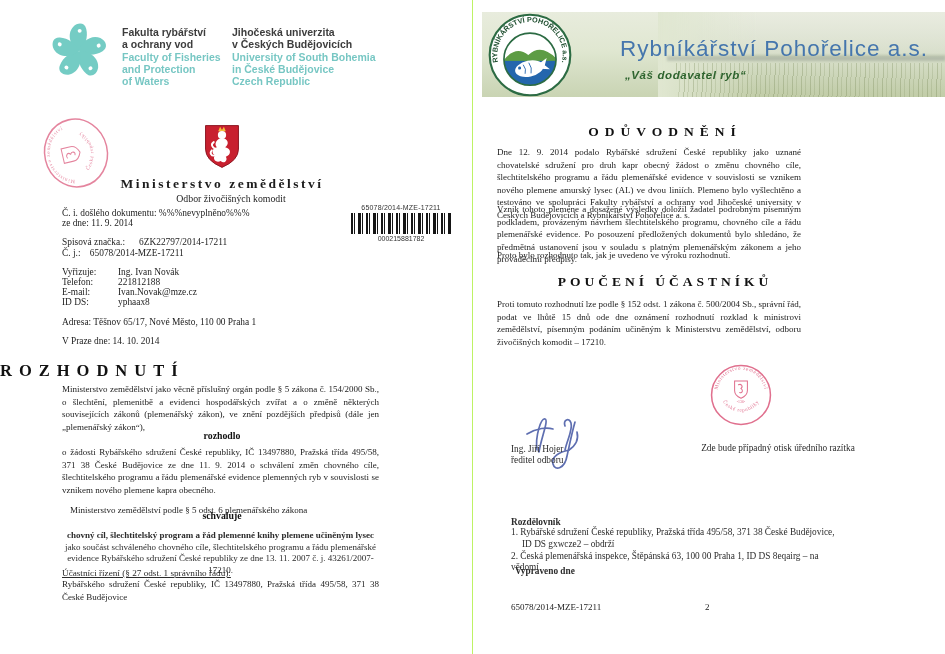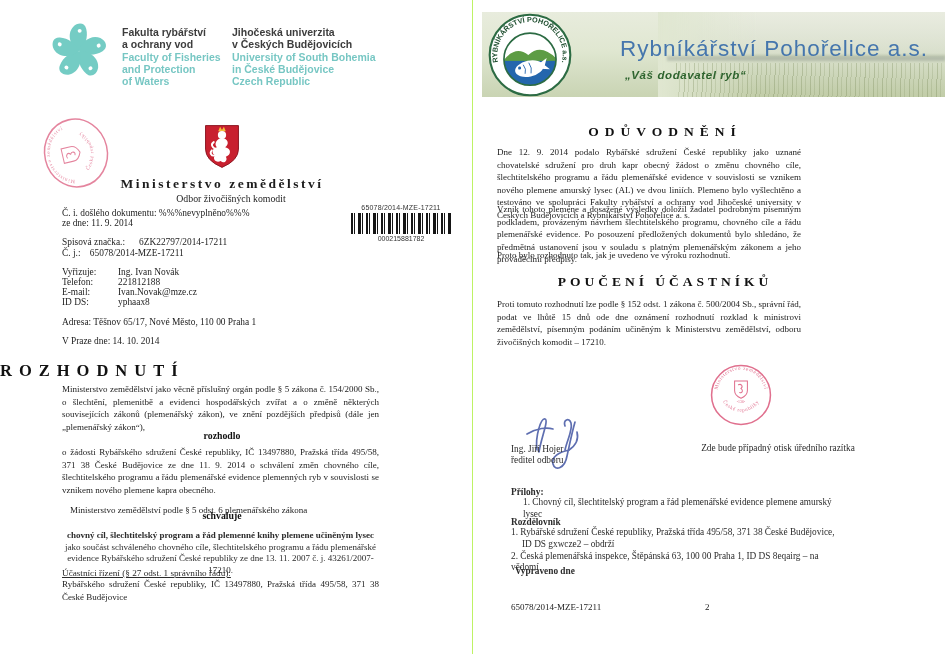--- a/index.html
+++ b/index.html
@@ -239,24 +239,20 @@
         <path d="M66,12 C62,26 60,38 58,46 C56,58 46,62 44,54 C42,47 50,42 60,40"></path>
         <path d="M60,40 C66,36 70,30 68,22"></path>
       </g>
     </svg>
     <div class="abs sig-name" style="left:38px;top:444px">
       <div>Ing. Jiří Hojer</div>
       <div>ředitel odboru</div>
     </div>
     <div class="abs" style="left:200px;top:443px;width:210px;font-size:9.3px;text-align:center">Zde bude případný otisk úředního razítka</div>
 
-    <div class="abs" style="left:38px;top:487px;width:330px">
-      <div class="bold9">Přílohy:</div>
-      <div class="list9" style="padding-left:12px">1.   Chovný cíl, šlechtitelský program a řád plemenářské evidence plemene amurský lysec</div>
-    </div>
 
     <div class="abs" style="left:38px;top:517px;width:330px">
       <div class="bold9">Rozdělovník</div>
       <div class="list9">1. Rybářské sdružení České republiky, Pražská třída 495/58, 371 38 České Budějovice,</div>
       <div class="list9" style="padding-left:11px">ID DS gxwcze2 – obdrží</div>
       <div class="list9">2. Česká plemenářská inspekce, Štěpánská 63, 100 00 Praha 1, ID DS 8eqairg – na vědomí</div>
     </div>
 
     <div class="abs bold9" style="left:42px;top:566px">Vypraveno dne</div>
 

